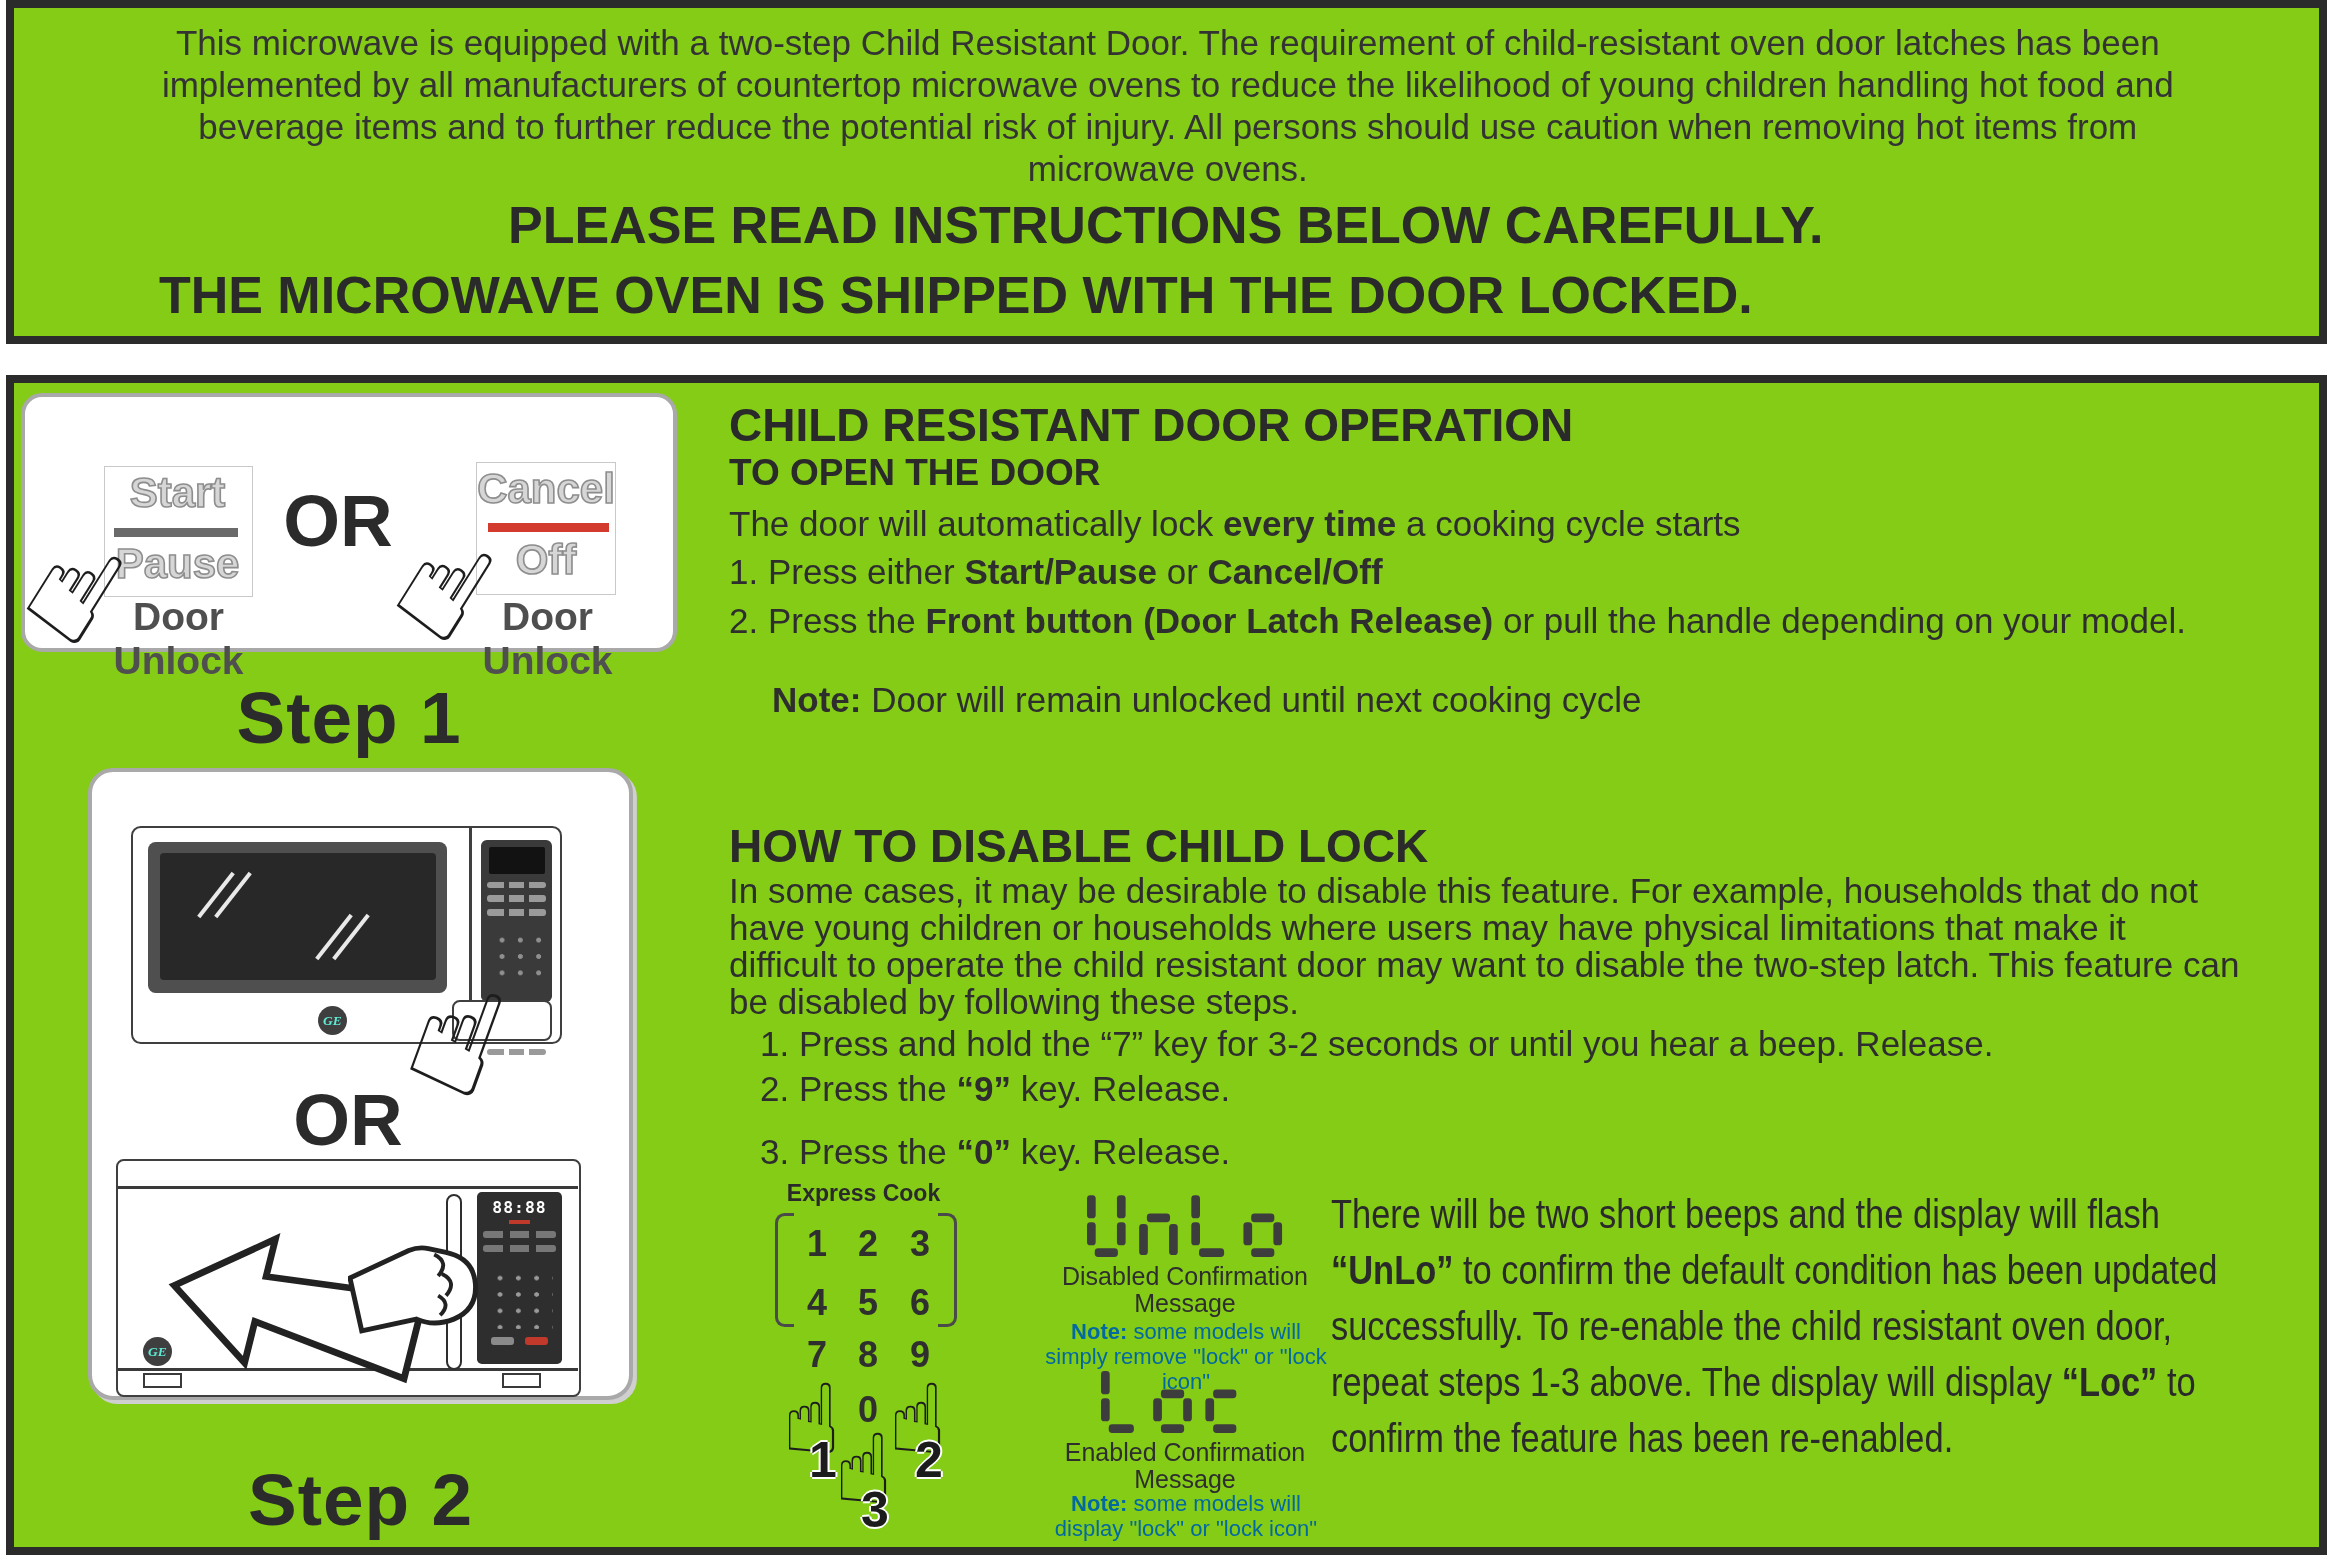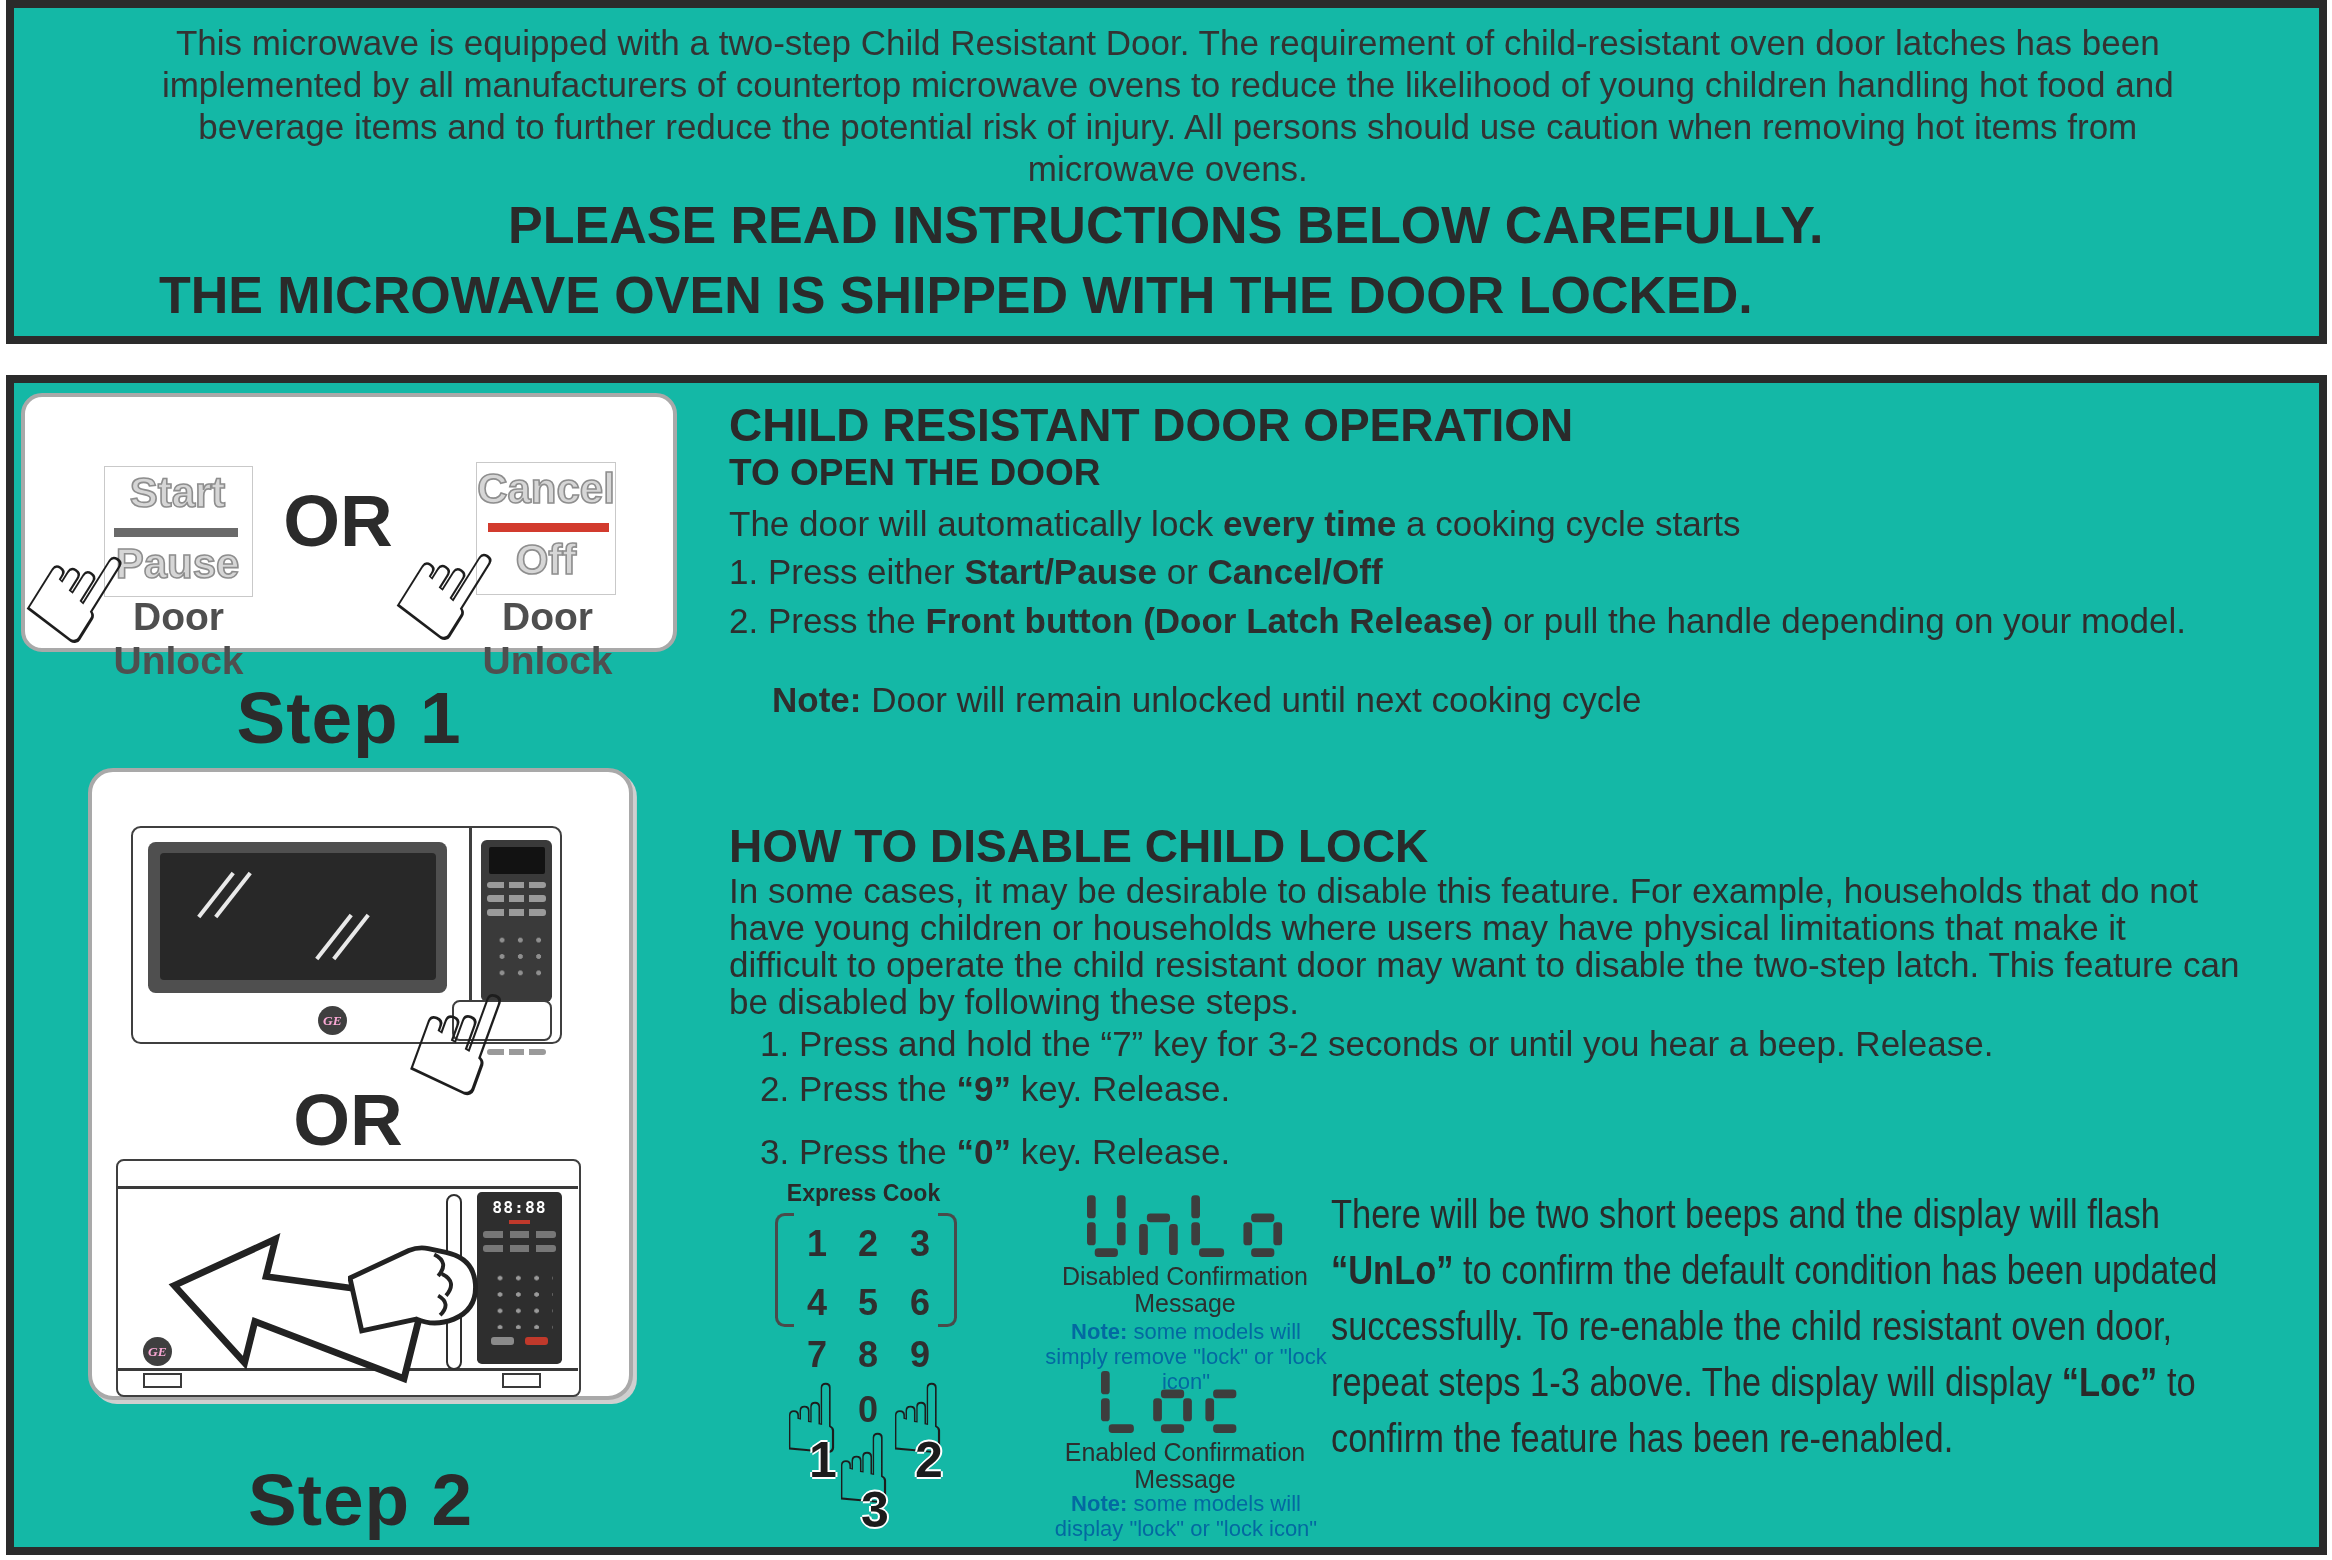--- a/index.html
+++ b/index.html
@@ -1,20 +1,20 @@
 <!DOCTYPE html>
 <html><head>
 <meta charset="utf-8">
 <style>
   * { box-sizing: border-box; margin: 0; padding: 0; }
   html,body { width:2333px; height:1560px; background:#ffffff; }
   body { font-family:"Liberation Sans", sans-serif; color:#2e2e2e; position:relative; overflow:hidden; }
   .abs { position:absolute; }
   .ctr { text-align:center; }
-  .box { border:8.7px solid #2b2b2b; background:#14b8a6; }
+  .box { border:8.7px solid #2b2b2b; background:#84cc16; }
   .rbox { border:4.8px solid #a9a9a9; border-radius:25px; background:#fff; }
   .t36 { font-size:35px; line-height:42px; }
   .outline-key { font-weight:bold; font-size:42px; color:#d6d6d6; -webkit-text-stroke:1.6px #8e8e8e; text-shadow:0 0 1px #9a9a9a; }
   .hand { font-family:"DejaVu Sans", sans-serif; color:#1d1d1d; line-height:1; display:block; }
   .keybtn { background:#fff; border:1.9px solid #c9c9c9; }
   .doorunlock { font-weight:bold; color:#4f4f4f; font-size:39px; }
   .stepcap { font-weight:bold; font-size:73px; color:#2b2b2b; letter-spacing:1px; }
   .or { font-weight:bold; font-size:73px; color:#2b2b2b; }
   .rc-h1 { font-weight:bold; font-size:46px; color:#2a2a2a; }
   .rc-h2 { font-weight:bold; font-size:37px; color:#2a2a2a; }
@@ -22,21 +22,21 @@
   .capt { font-size:25px; line-height:27px; color:#2e2e2e; }
   .notec { font-size:22px; line-height:25px; color:#0369a1; }
   .key-num { font-size:36px; font-weight:600; color:#2f2f2f; }
   .bracket-l { border:3.9px solid #4a4a4a; border-right:none; border-radius:9.7px 0 0 9.7px; }
   .bracket-r { border:3.9px solid #4a4a4a; border-left:none; border-radius:0 9.7px 9.7px 0; }
   .handnum { font-size:50px; font-weight:bold; color:#1c1c1c; text-shadow:-1.9px 0 #fff, 1.9px 0 #fff, 0 -1.9px #fff, 0 1.9px #fff; }
   .mw { border:2.9px solid #3f3f3f; border-radius:9.7px; background:#fff; }
   .panel-dots { background-image:radial-gradient(#8f8f8f 2.3px, transparent 2.9px); background-size:18.3px 16.4px; background-position:3.9px 2.9px; }
   .prow { height:6.8px; margin:6.8px 5.8px 0 5.8px; background:linear-gradient(90deg,#9a9a9a 0 28%,transparent 28% 37%,#9a9a9a 37% 63%,transparent 63% 72%,#9a9a9a 72% 100%); border-radius:2.9px; }
   .glare { position:absolute; width:3.9px; background:#e9e9e9; transform:rotate(38deg); }
-  .ge { border-radius:50%; background:#3f3f3f; color:#f9a8d4; font-family:"Liberation Serif", serif; font-style:italic; font-weight:bold; font-size:13.5px; display:flex; align-items:center; justify-content:center; }
+  .ge { border-radius:50%; background:#3f3f3f; color:#5eead4; font-family:"Liberation Serif", serif; font-style:italic; font-weight:bold; font-size:13.5px; display:flex; align-items:center; justify-content:center; }
 </style>
 </head>
 <body>
 
 <div class="abs box" style="left:5.8px; top:0; width:2321px; height:344px;">
   <div class="abs ctr" style="left:116px; top:13.5px; width:2076px; font-size:35px; line-height:42px; color:#333;">This microwave is equipped with a two-step Child Resistant Door. The requirement of child-resistant oven door latches has been implemented by all manufacturers of countertop microwave ovens to reduce the likelihood of young children handling hot food and beverage items and to further reduce the potential risk of injury. All persons should use caution when removing hot items from microwave ovens.</div>
   <div class="abs ctr" style="left:0; top:187px; width:2304px; font-size:52px; font-weight:bold; color:#2a2a2a;">PLEASE READ INSTRUCTIONS BELOW CAREFULLY.</div>
   <div class="abs ctr" style="left:0; top:257px; width:1884px; font-size:52px; font-weight:bold; color:#2a2a2a;">THE MICROWAVE OVEN IS SHIPPED WITH THE DOOR LOCKED.</div>
 </div>
 

